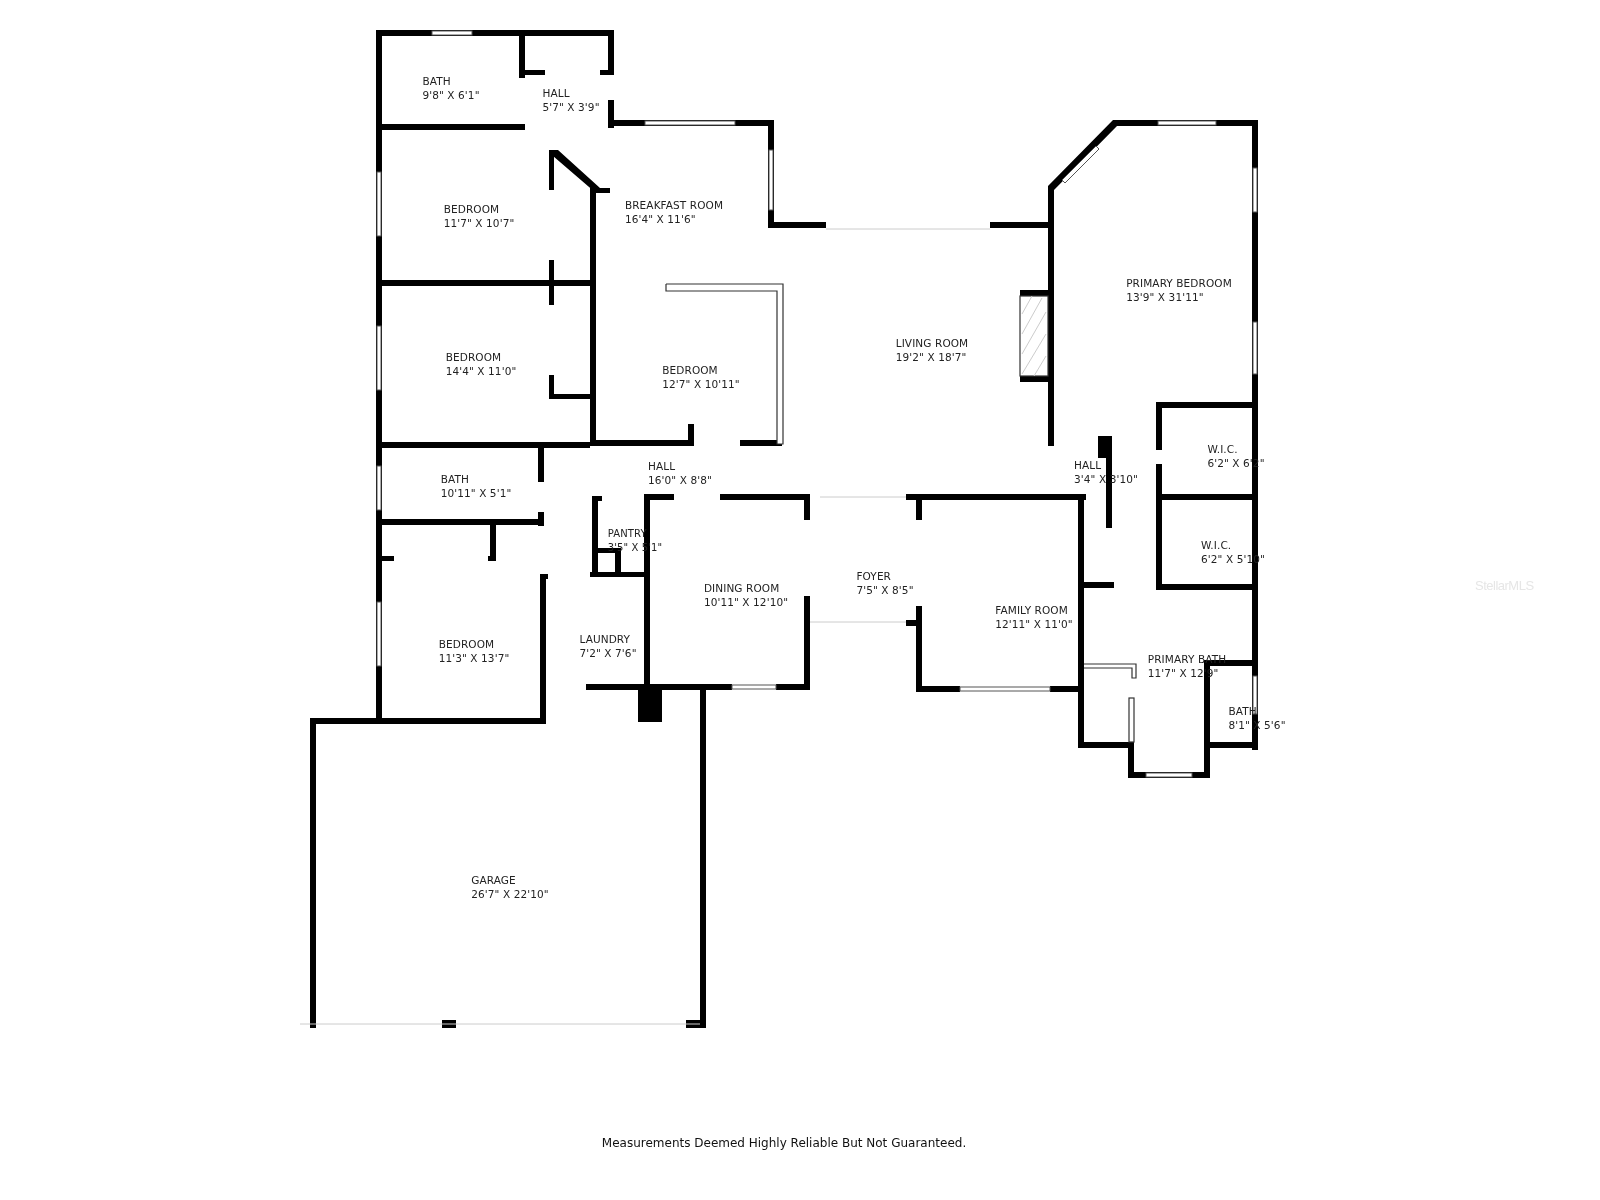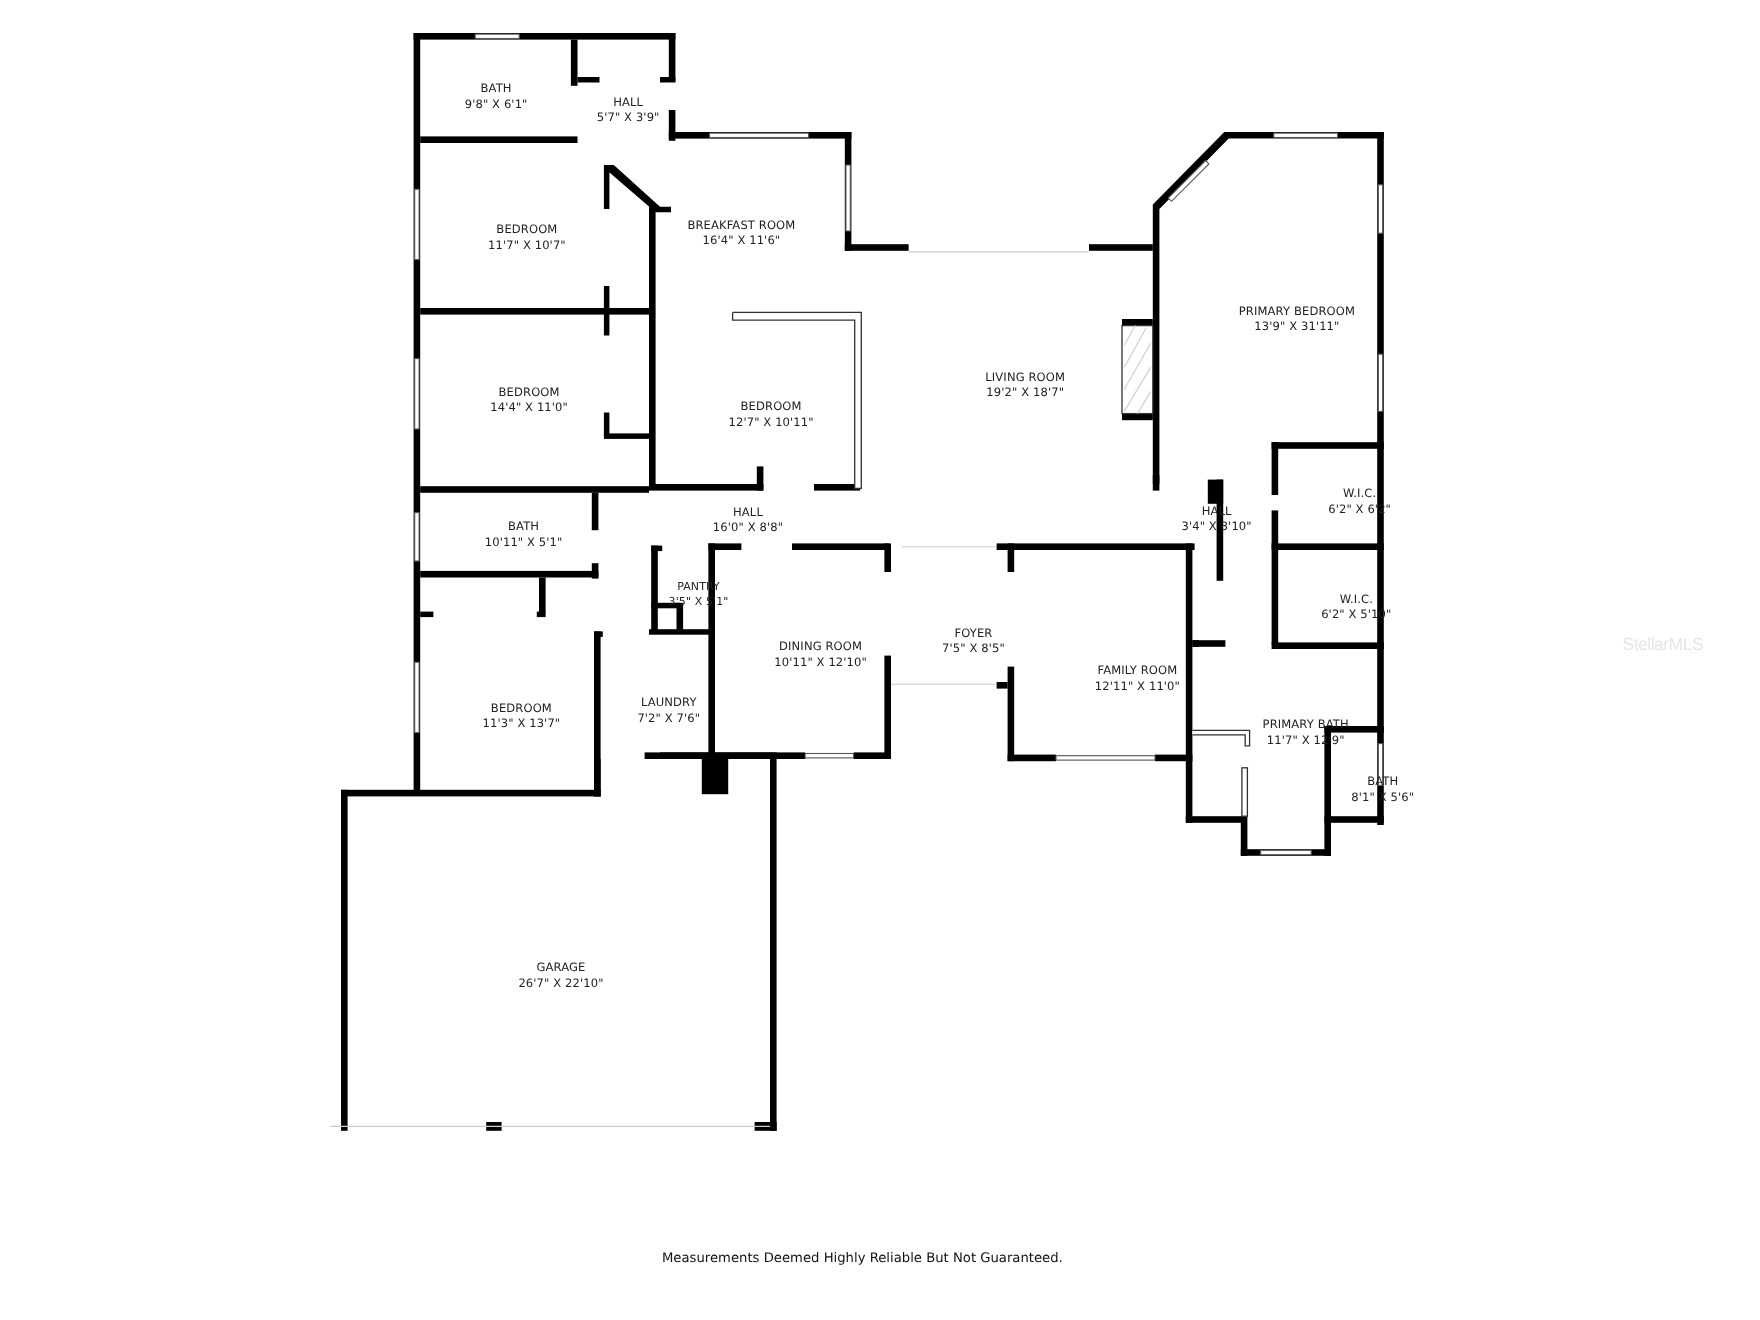--- a/index.html
+++ b/index.html
@@ -2,24 +2,24 @@
 <html><head>
 <meta charset="utf-8">
 <style>
   html, body { margin: 0; padding: 0; background: #ffffff; }
   body { width: 1600px; height: 1200px; position: relative; overflow: hidden; font-family: "DejaVu Sans", "Liberation Sans", sans-serif; }
   #plan { position: absolute; left: 0; top: 0; width: 1600px; height: 1200px; }
   .wall { fill: #000; }
   .win { fill: #fff; stroke: #555; stroke-width: 1; }
   .open { stroke: #ccc; stroke-width: 1; fill: none; }
   .counter { fill: #fff; stroke: #333; stroke-width: 1.2; }
-  .room-label { position: absolute; text-align: center; transform: translate(-50%, -50%); color: #222; font-size: 10.5px; line-height: 14px; white-space: nowrap; letter-spacing: 0.1px; }
+  .room-label { position: absolute; text-align: left; transform: translate(-50%, -50%); color: #222; font-size: 10.5px; line-height: 14px; white-space: nowrap; letter-spacing: 0.1px; }
   .room-label .dim { display: block; }
   .disclaimer { position: absolute; left: 784px; top: 1136px; transform: translateX(-50%); font-size: 12px; color: #111; white-space: nowrap; }
-  .watermark { position: absolute; left: 1475px; top: 578px; font-size: 16px; color: #e6e6e6; font-family: "Liberation Sans", sans-serif; letter-spacing: -0.5px; }
+  .watermark { position: absolute; left: 1475px; top: 578px; font-size: 13px; color: #e6e6e6; font-family: "Liberation Sans", sans-serif; letter-spacing: -0.5px; }
 </style>
 </head>
 <body>
 
 <svg id="plan" viewBox="0 0 1600 1200" xmlns="http://www.w3.org/2000/svg">
   <g>
 
     <rect class="wall" x="376" y="30" width="238" height="6"></rect>
     <rect class="wall" x="376" y="30" width="6" height="692"></rect>
     <rect class="wall" x="608" y="30" width="6" height="44"></rect>

